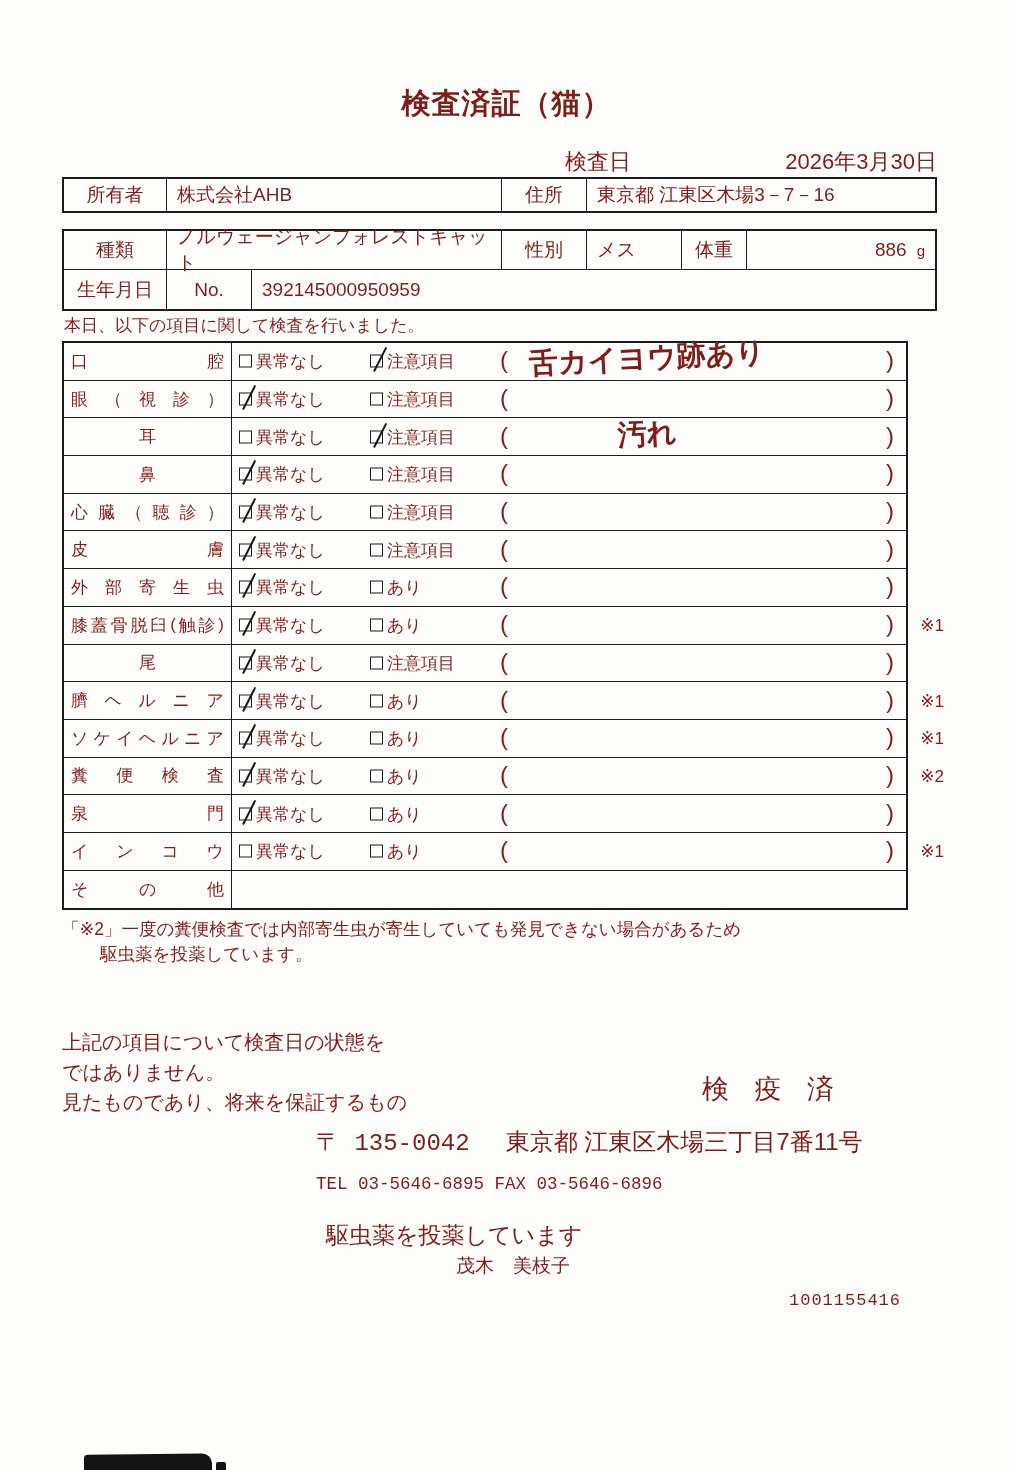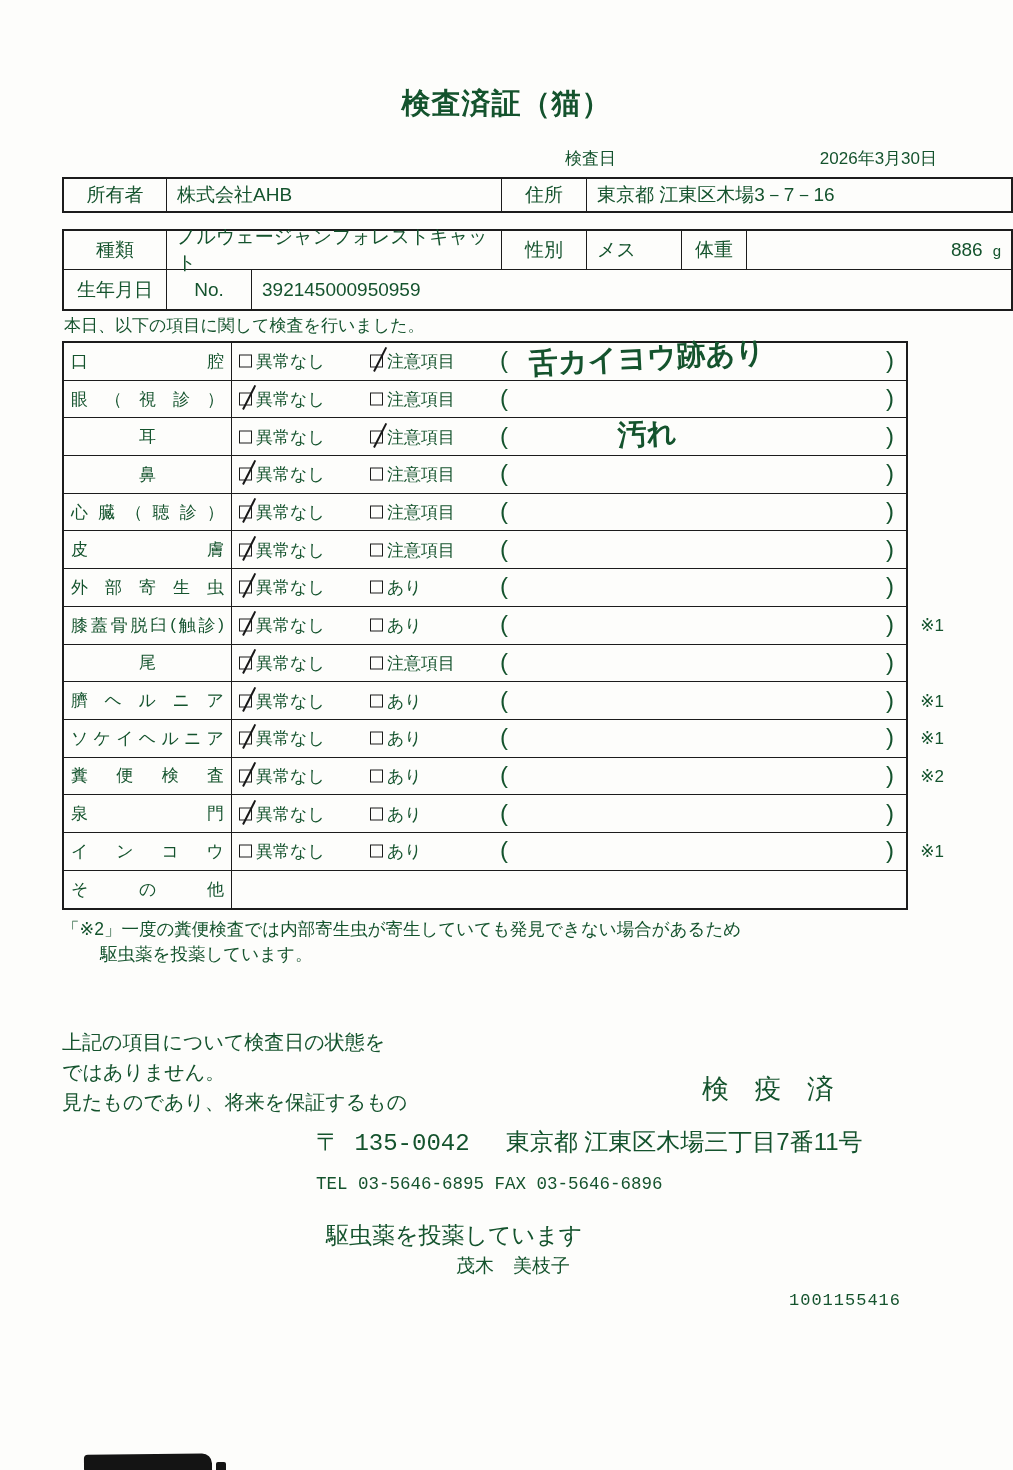--- a/index.html
+++ b/index.html
@@ -1,31 +1,31 @@
 <!DOCTYPE html>
 <html lang="ja"><head>
 <meta charset="utf-8">
 <title>検査済証（猫）</title>
 <style>
   html,body { margin:0; padding:0; background:#ffffff; }
   .page {
     position:relative; width:1013px; height:1470px; overflow:hidden;
-    background:#fdfdfb; color:#14532d;
+    background:#fdfdfb; color:#7f1d1d;
     font-family:"Liberation Sans","DejaVu Sans",sans-serif;
   }
   * { box-sizing:border-box; }
 
   .title { position:absolute; top:84px; left:0; width:100%; text-align:center;
            font-size:29px; font-weight:bold; letter-spacing:1px; }
 
   .date-row { position:absolute; top:147px; left:565px; width:372px;
-              display:flex; justify-content:space-between; font-size:17px; }
+              display:flex; justify-content:space-between; font-size:22px; }
 
   
-  .itable { position:absolute; left:62px; width:951px; border:2px solid #1c1c1c; background:transparent; }
+  .itable { position:absolute; left:62px; width:875px; border:2px solid #1c1c1c; background:transparent; }
   .owner-table { top:177px; height:36px; display:flex; }
   .pet-table  { top:229px; }
   .irow { display:flex; height:39px; }
   .irow.first { border-bottom:1.5px solid #1c1c1c; }
   .cell { display:flex; align-items:center; border-right:1.5px solid #1c1c1c; height:100%; font-size:19px; }
   .cell.last { border-right:none; }
   .cell.lab { justify-content:center; }
   .cell.val { padding:0 10px; }
   .w103{width:103px;} .w335{width:335px;} .w85{width:85px;} .w95{width:95px;} .w65{width:65px;}
   .flex1{flex:1;}

